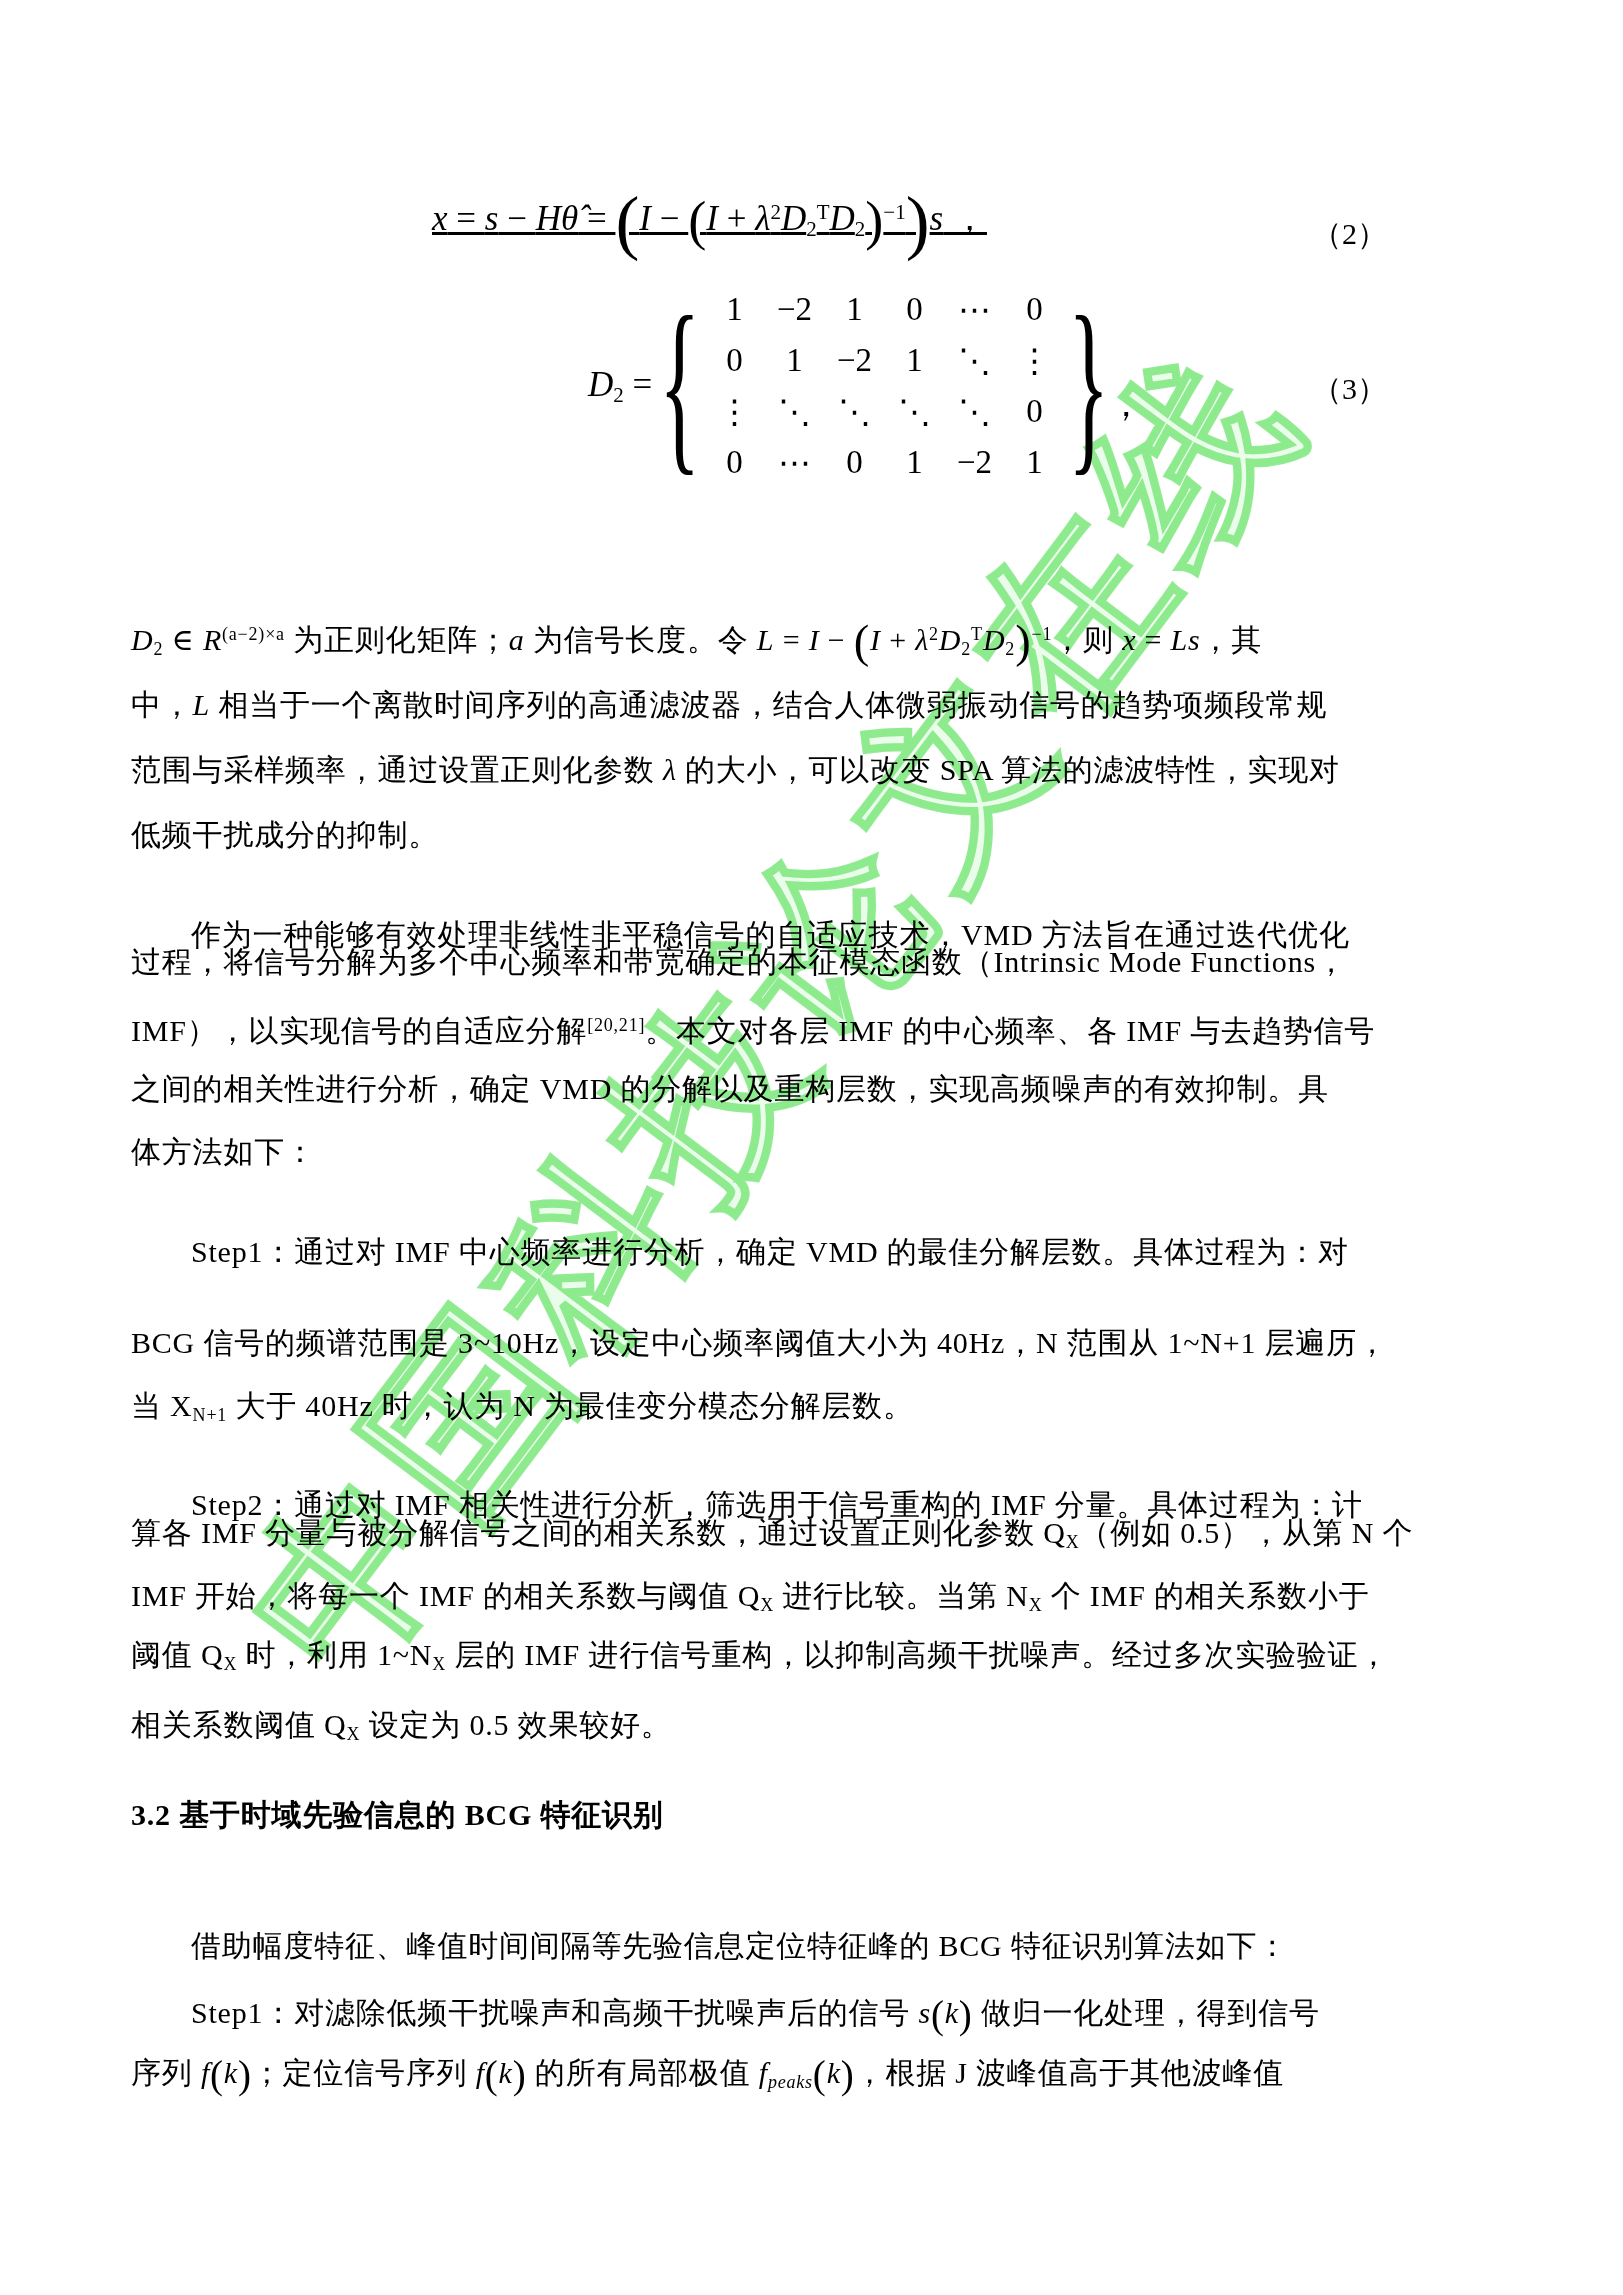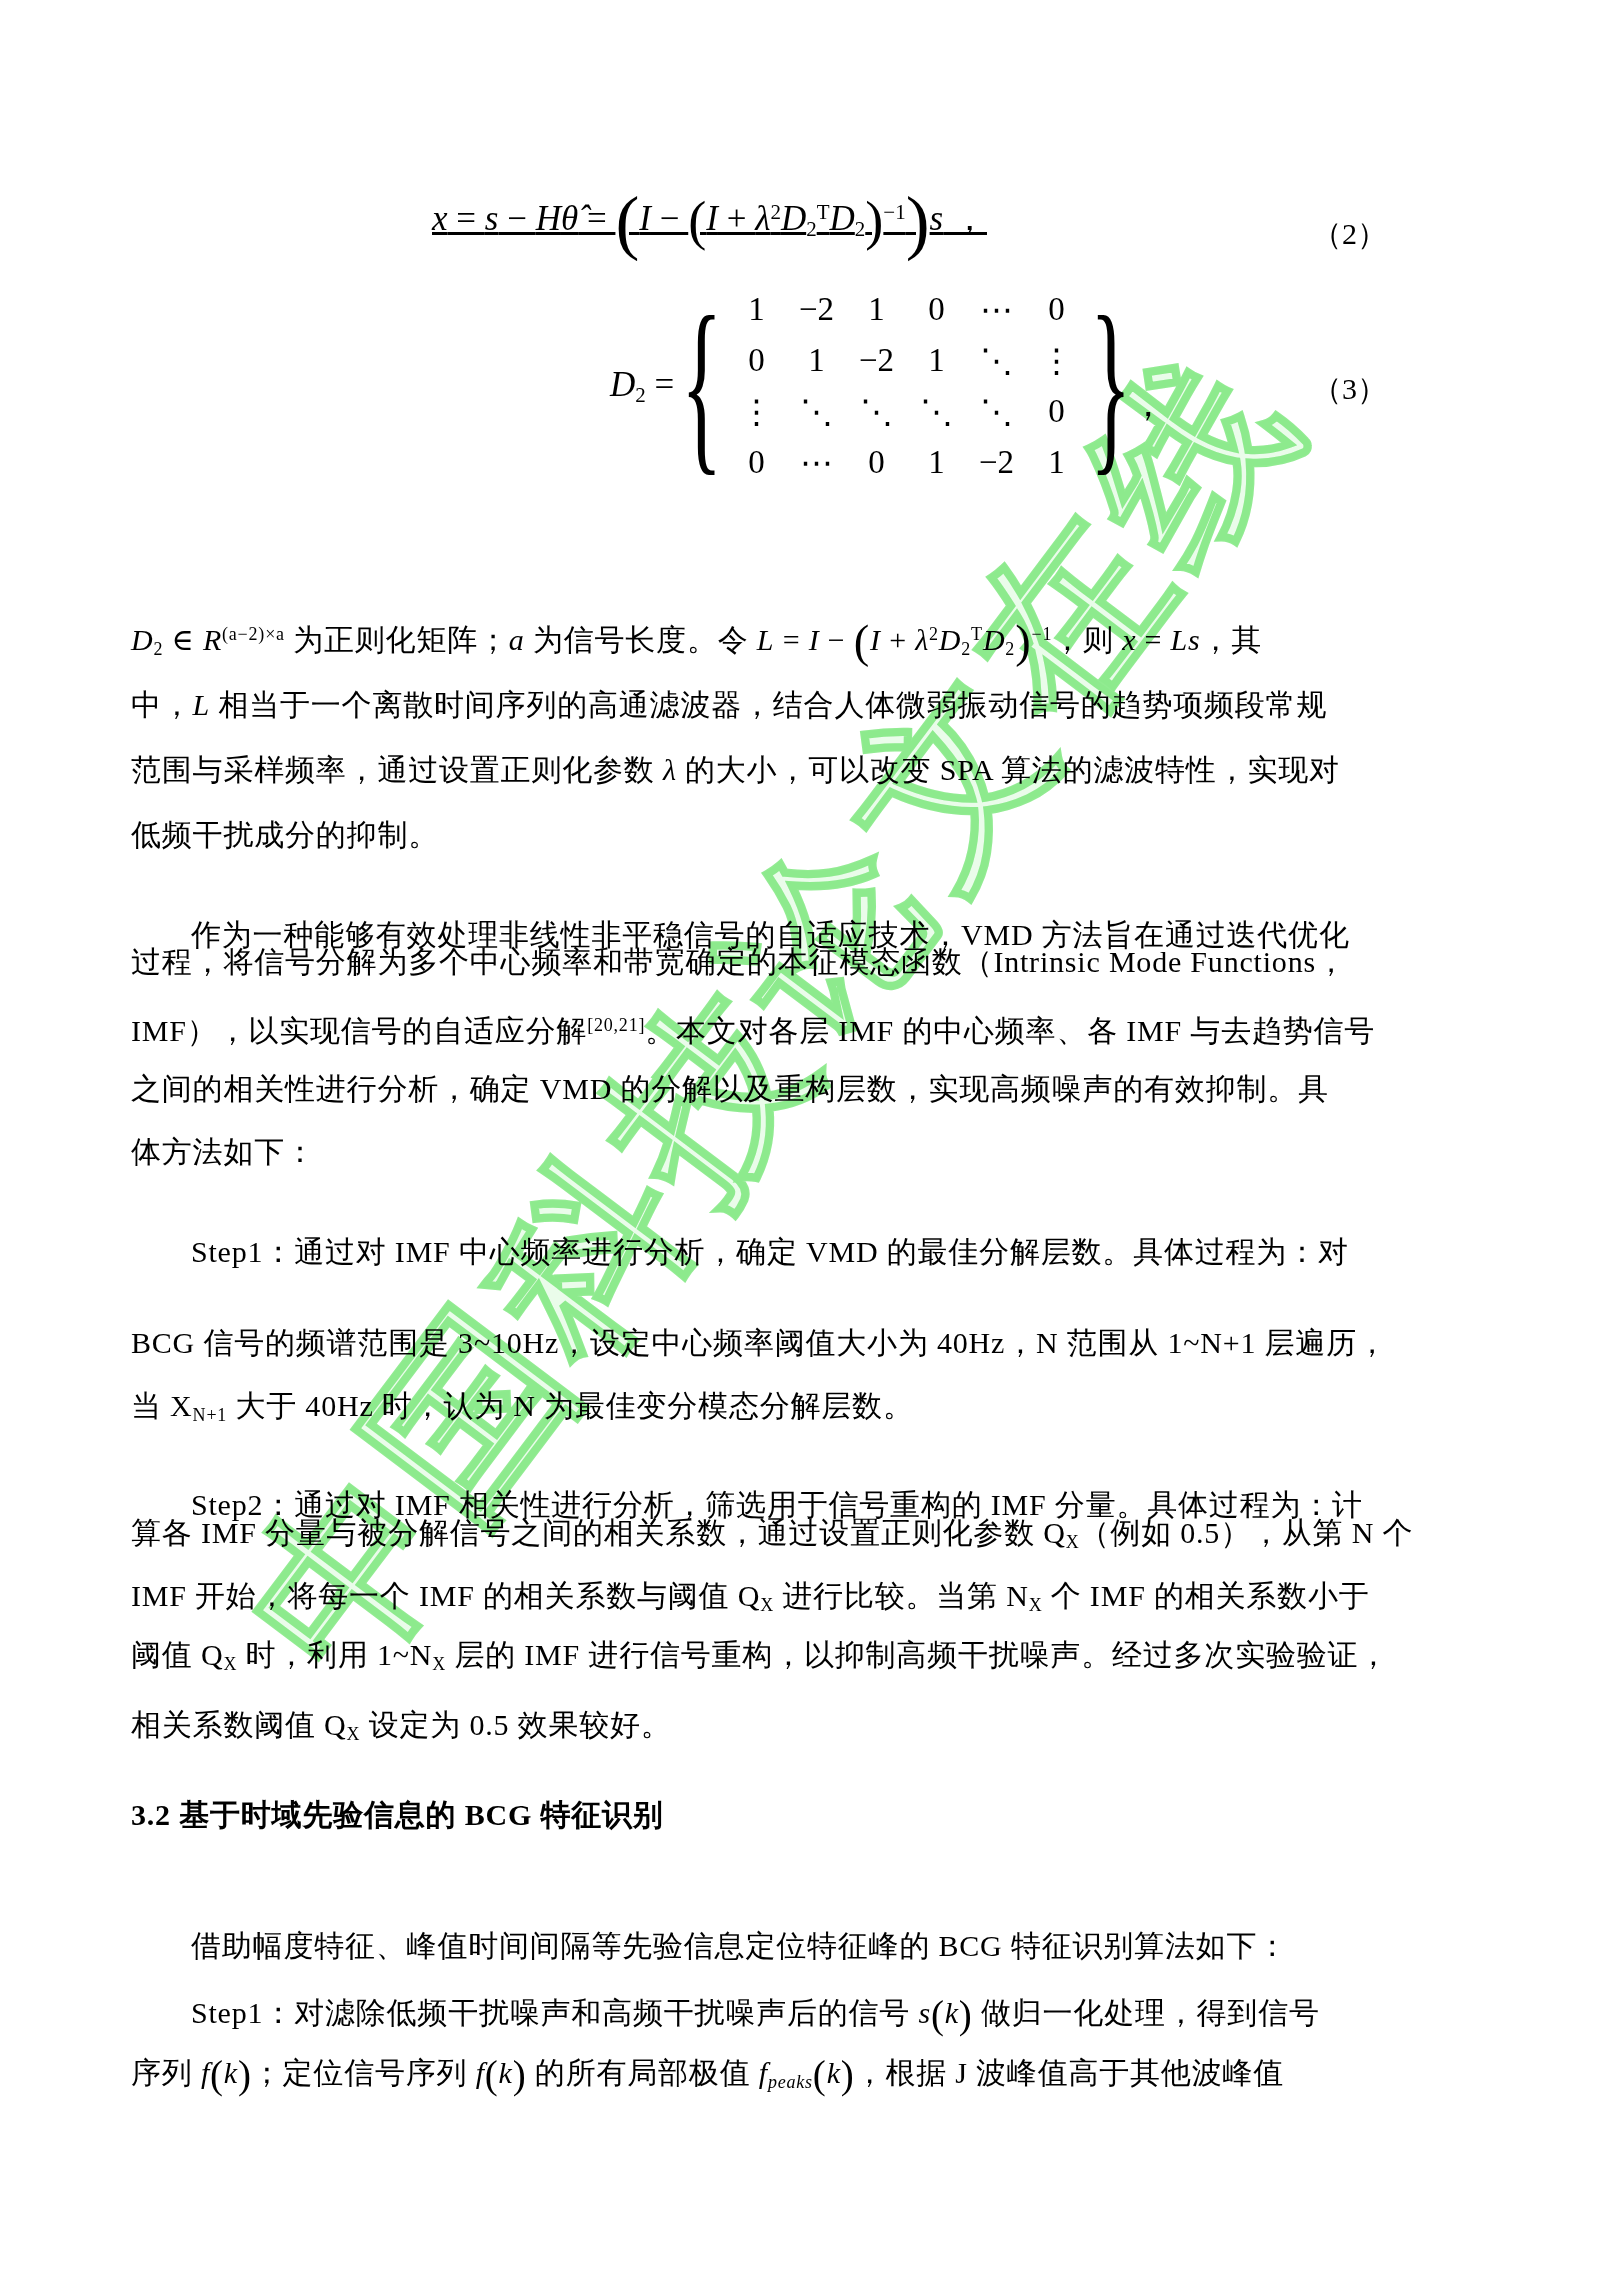--- a/index.html
+++ b/index.html
@@ -52,21 +52,21 @@
   
   #eq2{
     position:absolute; left:131px; top:181px; width:1157px;
     text-align:center; font-size:35px; z-index:2; white-space:nowrap;text-decoration:underline;
   }
   
   #eq3{
     position:absolute; left:588px; top:282px; height:208px;
     display:flex; align-items:center; z-index:2;
   }
-  #eq3-lhs{ font-size:35px; margin-right:8px; white-space:nowrap;margin-left:22px; }
+  #eq3-lhs{ font-size:35px; margin-right:8px; white-space:nowrap; }
   .brace{
     display:inline-block; font-size:82px; line-height:82px; font-weight:200;
     transform:scaleY(2.35) scaleX(1.05);
   }
   #matrix{
     display:grid;
     grid-template-columns:repeat(6,60px);
     grid-auto-rows:51px;
     align-items:center;
     margin:0 4.8px;

